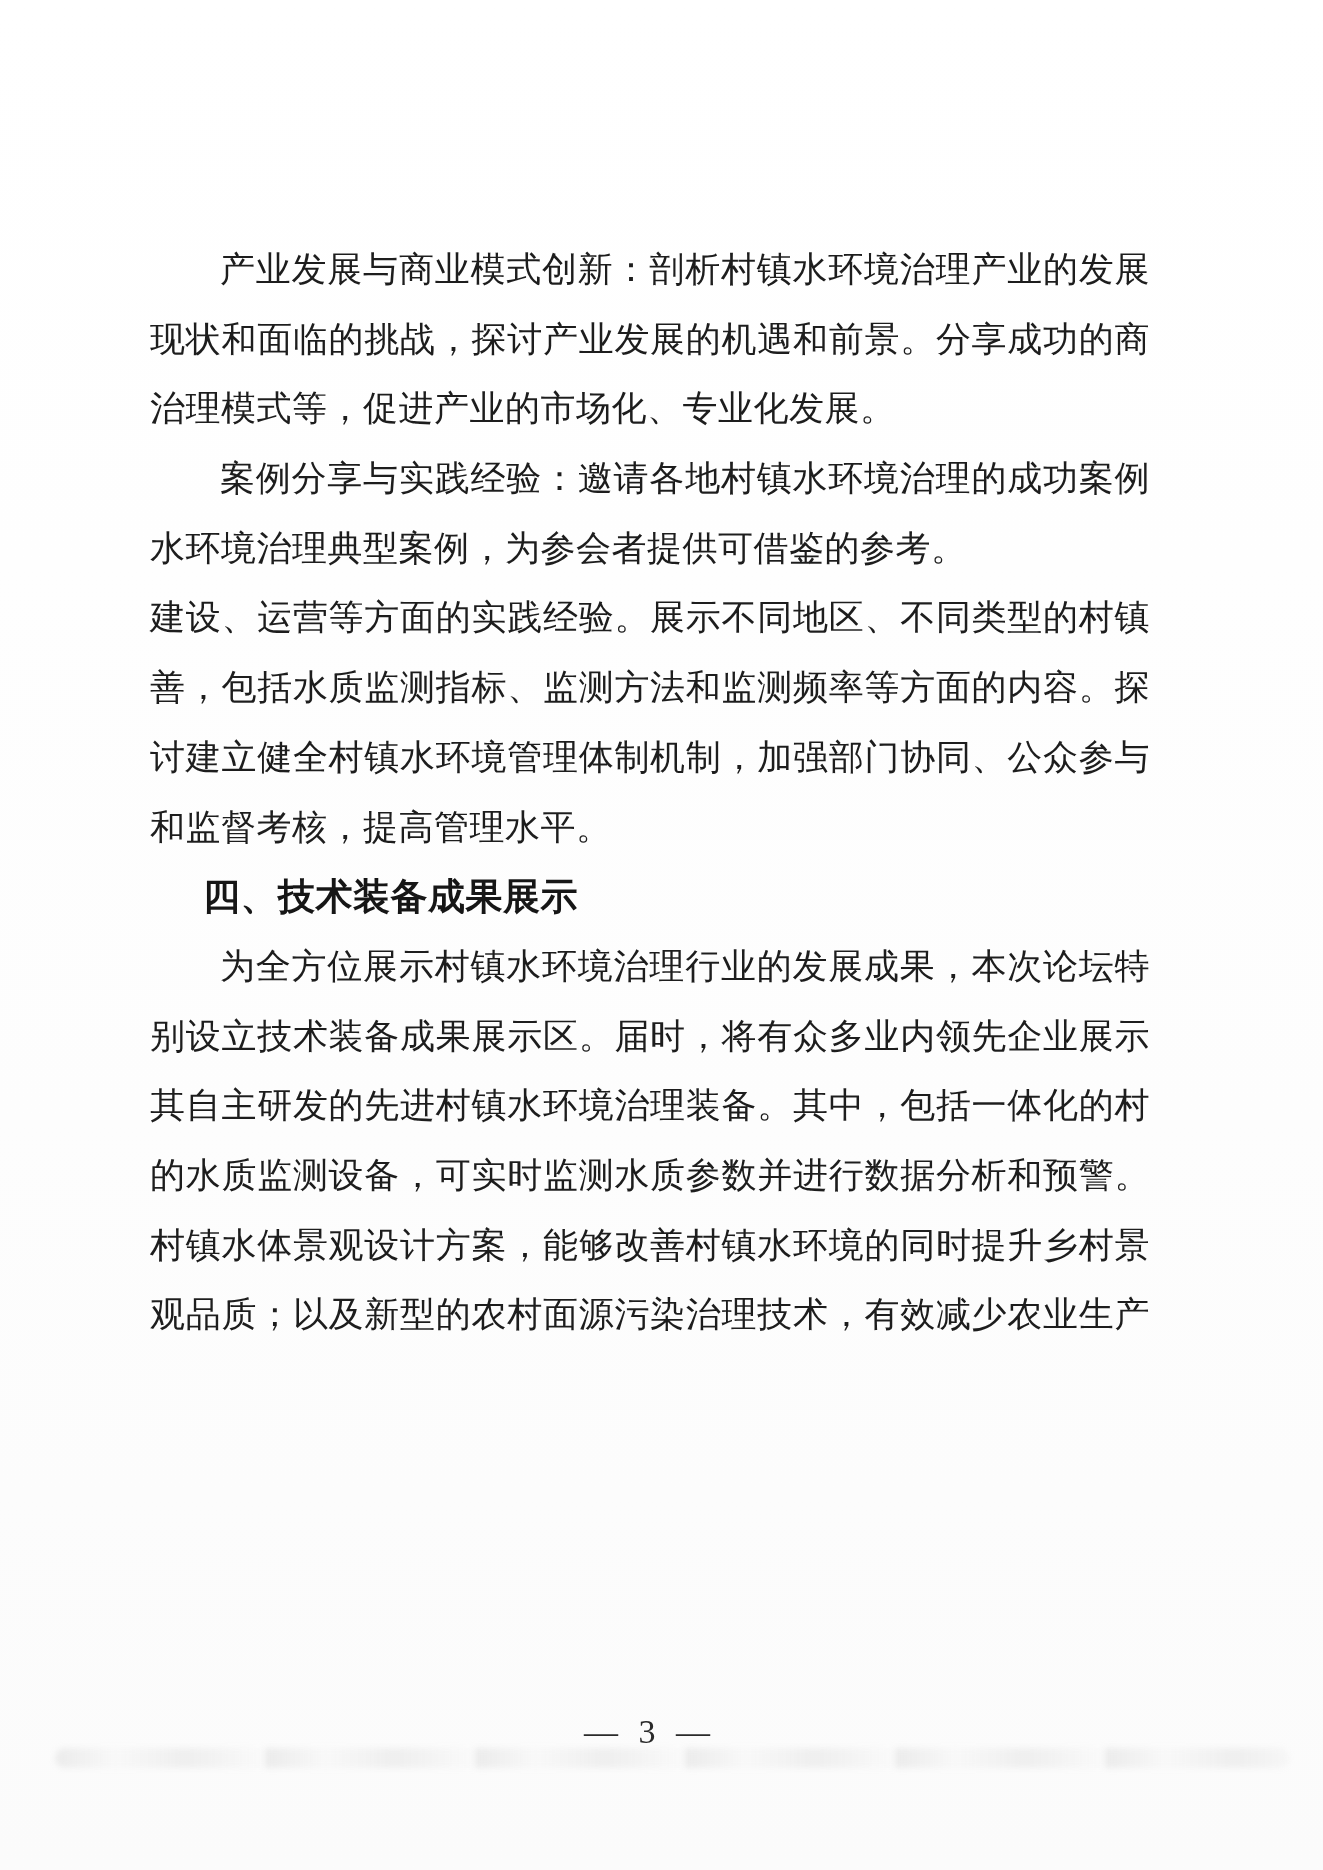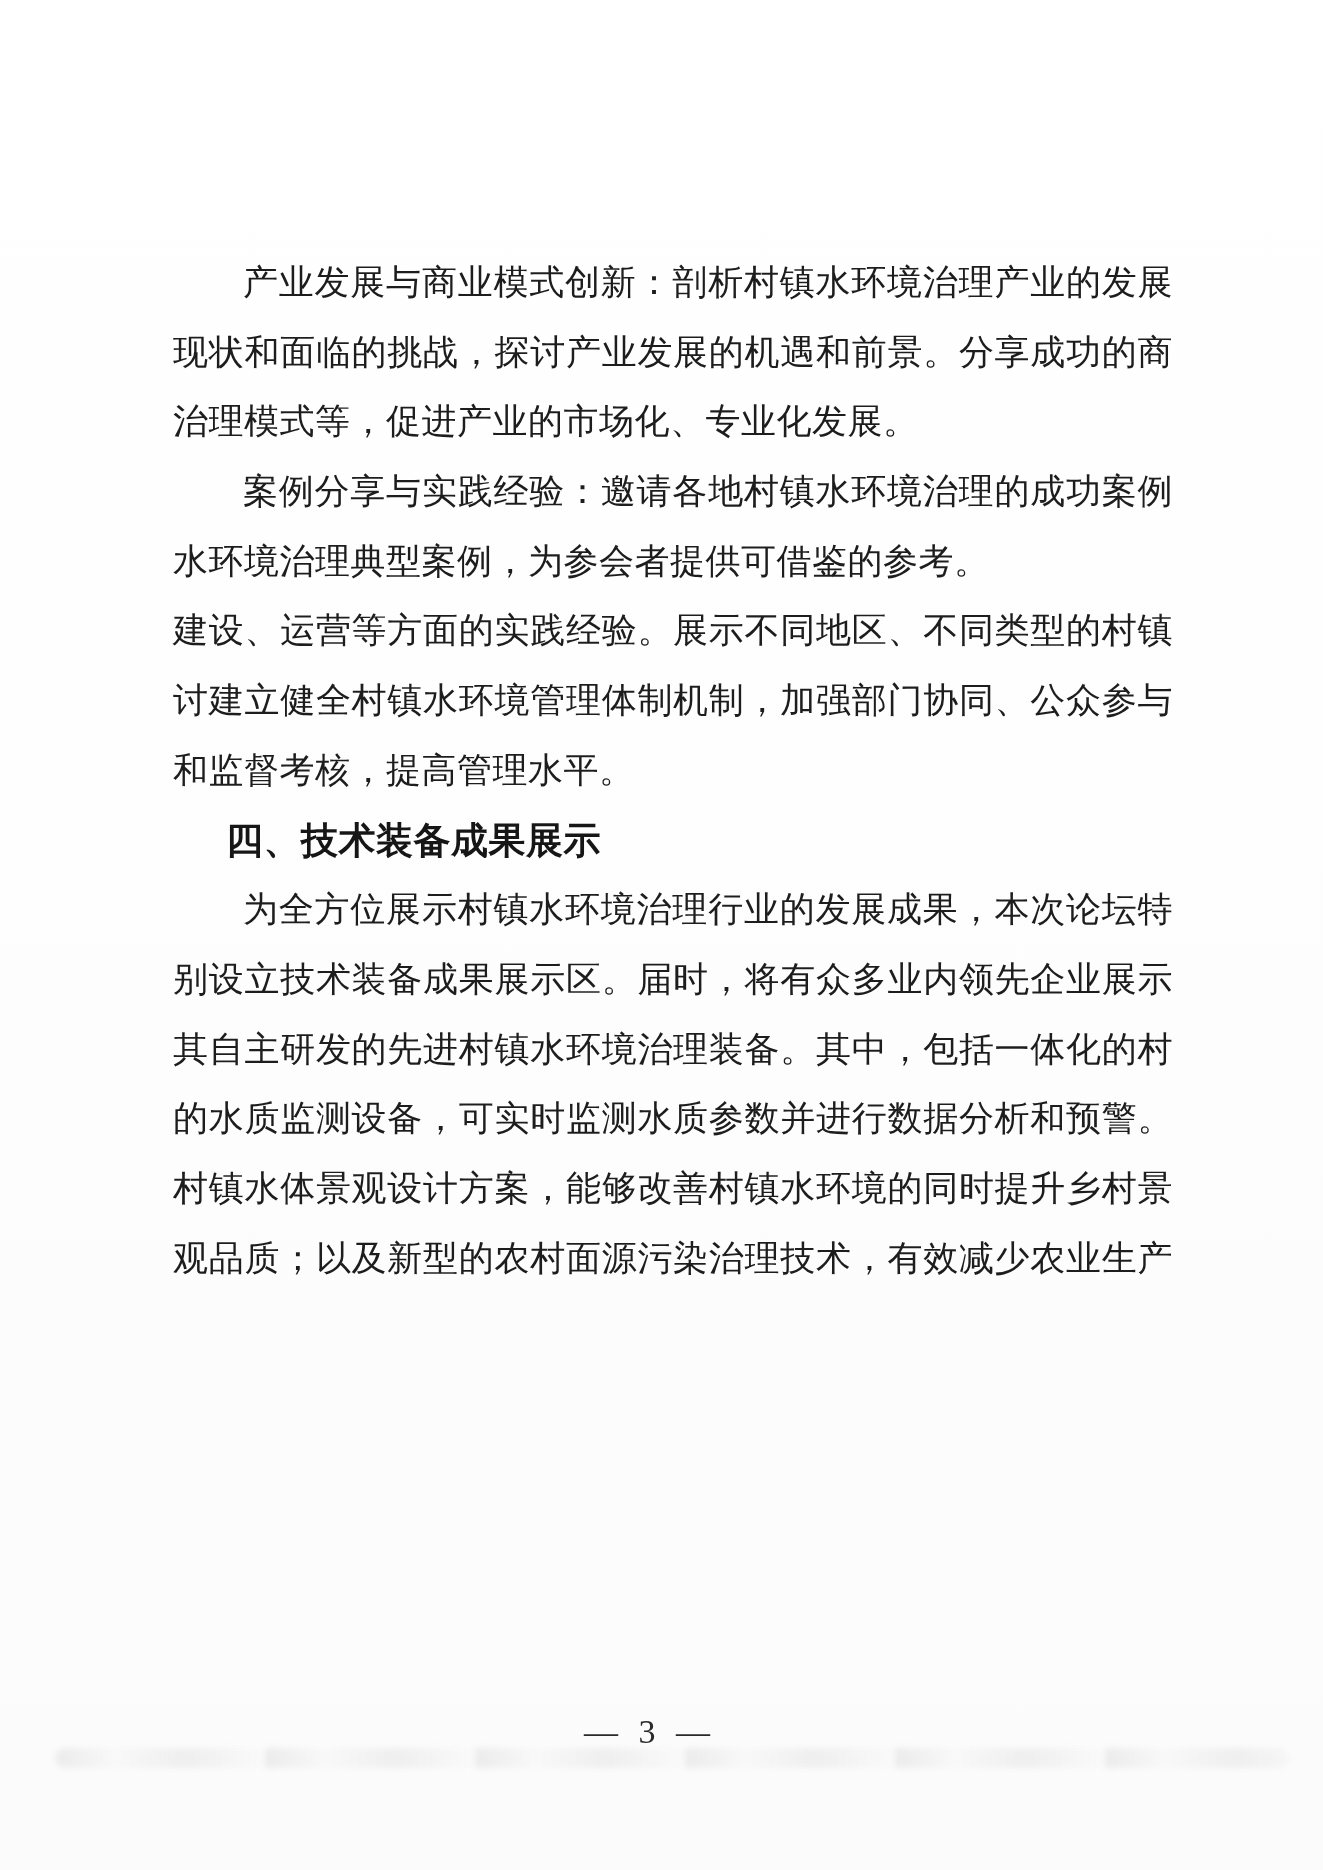--- a/index.html
+++ b/index.html
@@ -9,24 +9,23 @@
     position:relative;
     overflow:hidden;
     font-family:"Liberation Serif","DejaVu Serif",serif;
   }
   .page{
     position:absolute;inset:0;
     background:linear-gradient(180deg,#ffffff 0%,#fdfdfd 60%,#fbfbfb 100%);
   }
   .doc-body{
     position:absolute;
-    left:150px;top:248px;
+    left:150px;top:235px;
     width:1000px;
     color:#1d1d1d;
-    margin-left:23px;
   }
   .ln{
     height:69.7px;
     line-height:69.7px;
     font-size:35px;
     letter-spacing:0.5px;
     text-align:justify;
     text-align-last:justify;
     text-justify:inter-character;
     white-space:normal;
@@ -69,20 +68,21 @@
 
 <div class="page">
 
   <div class="doc-body">
     <div class="ln ind">产业发展与商业模式创新：剖析村镇水环境治理产业的发展</div>
     <div class="ln">现状和面临的挑战，探讨产业发展的机遇和前景。分享成功的商</div>
     <div class="ln end">治理模式等，促进产业的市场化、专业化发展。</div>
     <div class="ln ind">案例分享与实践经验：邀请各地村镇水环境治理的成功案例</div>
     <div class="ln end">水环境治理典型案例，为参会者提供可借鉴的参考。</div>
     <div class="ln">建设、运营等方面的实践经验。展示不同地区、不同类型的村镇</div>
+    <div class="ln">善，包括水质监测指标、监测方法和监测频率等方面的内容。探</div>
     <div class="ln">讨建立健全村镇水环境管理体制机制，加强部门协同、公众参与</div>
     <div class="ln end">和监督考核，提高管理水平。</div>
     <div class="ln head">四、技术装备成果展示</div>
     <div class="ln ind">为全方位展示村镇水环境治理行业的发展成果，本次论坛特</div>
     <div class="ln">别设立技术装备成果展示区。届时，将有众多业内领先企业展示</div>
     <div class="ln">其自主研发的先进村镇水环境治理装备。其中，包括一体化的村</div>
     <div class="ln">的水质监测设备，可实时监测水质参数并进行数据分析和预警。</div>
     <div class="ln">村镇水体景观设计方案，能够改善村镇水环境的同时提升乡村景</div>
     <div class="ln">观品质；以及新型的农村面源污染治理技术，有效减少农业生产</div>
   </div>

